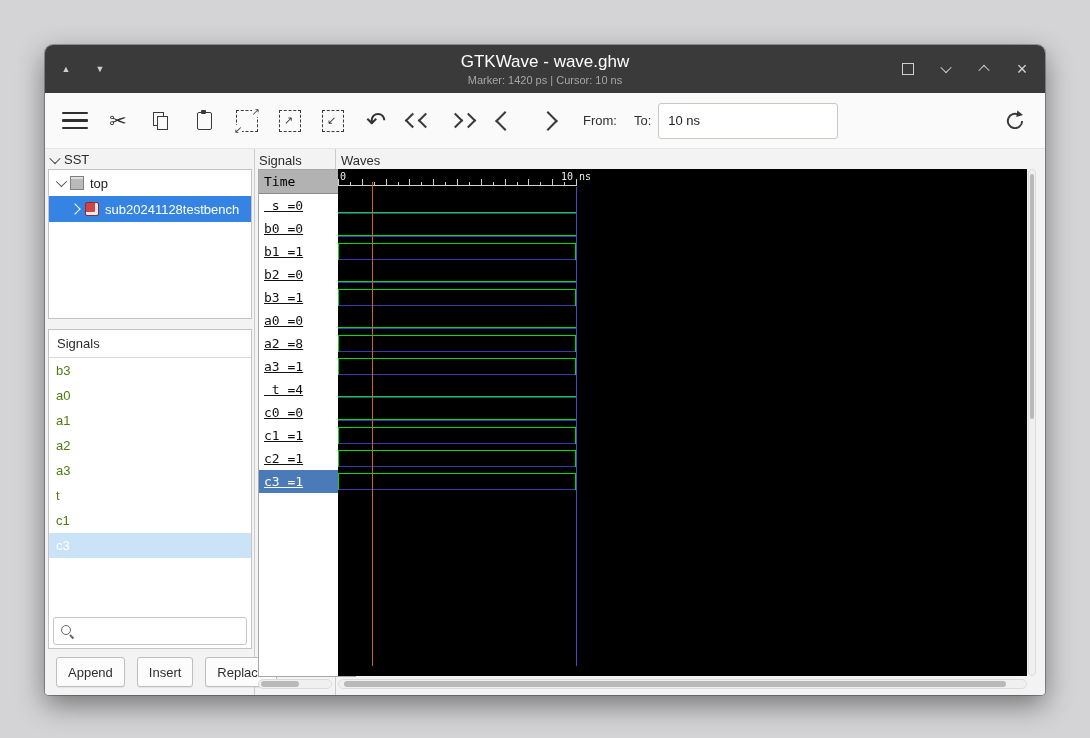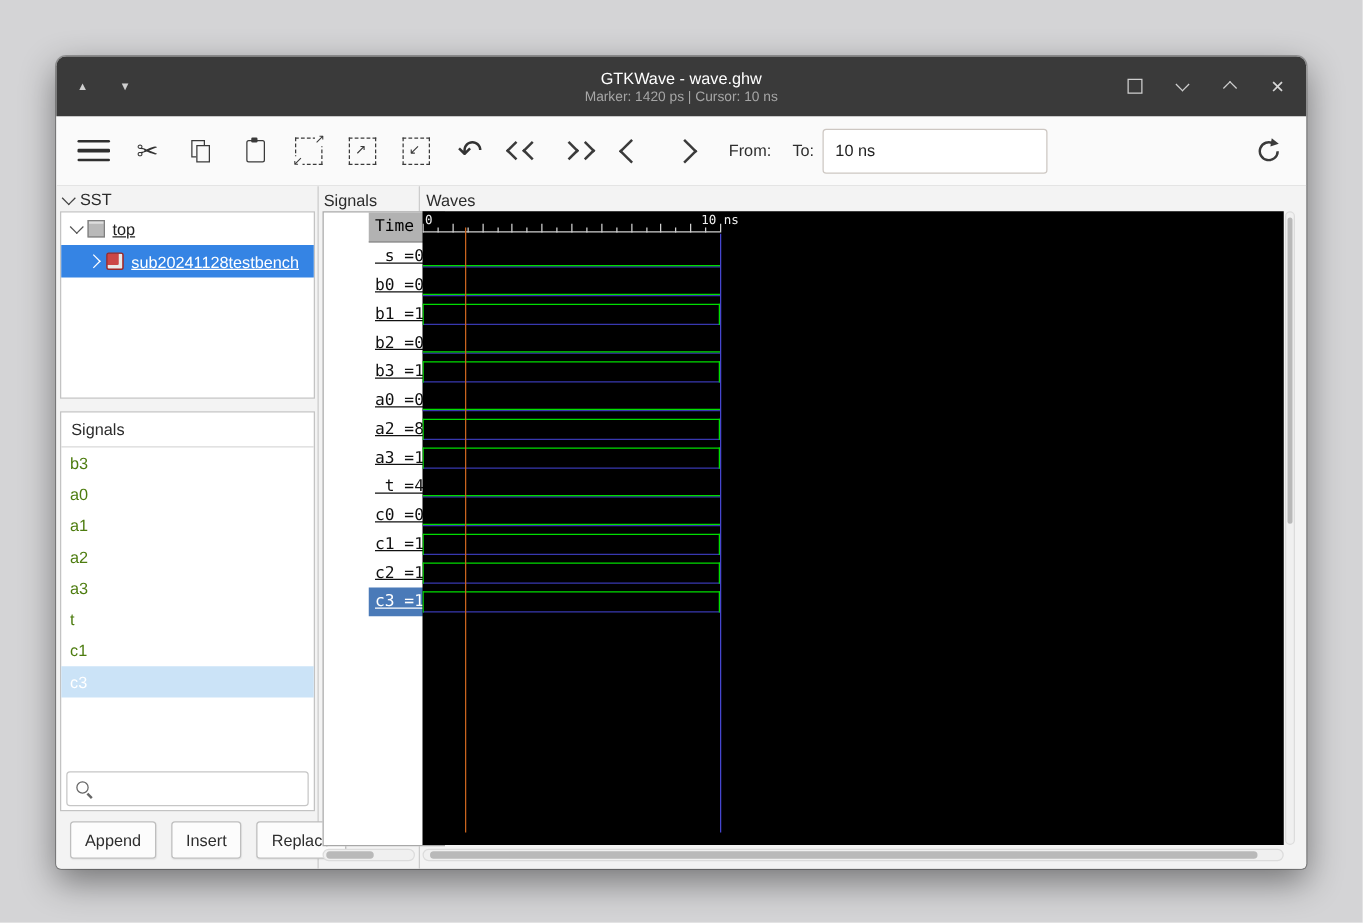--- a/index.html
+++ b/index.html
@@ -6,21 +6,21 @@
   body{width:1090px;height:738px;background:#d4d4d6;font-family:"Liberation Sans",sans-serif;-webkit-font-smoothing:antialiased;}
   .desktop{position:relative;width:1090px;height:738px;overflow:hidden;}
   .window{position:absolute;left:45px;top:45px;width:1000px;height:650px;background:#f3f3f3;
     border-radius:8px 8px 4px 4px;overflow:hidden;display:flex;flex-direction:column;
     box-shadow:0 10px 28px rgba(0,0,0,.45),0 0 0 1px rgba(0,0,0,.28);}
   
   .titlebar{flex:0 0 48px;background:#3a3a3a;position:relative;}
   .tb-left{position:absolute;left:12px;top:0;height:100%;display:flex;align-items:center;gap:16px;}
   .tb-mini{color:#cfcfcf;font-size:9px;width:18px;text-align:center;cursor:default;}
   .tb-center{position:absolute;left:0;right:0;top:0;height:100%;display:flex;flex-direction:column;align-items:center;justify-content:center;gap:2px;}
-  .tb-title{color:#ffffff;font-size:13px;}
+  .tb-title{color:#ffffff;font-size:17px;}
   .tb-sub{color:#a6a6a6;font-size:11px;}
   .tb-right{position:absolute;right:14px;top:0;height:100%;display:flex;align-items:center;gap:20px;}
   .tb-ic{display:flex;align-items:center;justify-content:center;width:18px;height:18px;}
   .restore-sq{width:10px;height:10px;border:1.5px solid #cfcfcf;}
   .chev{width:7px;height:7px;border-right:1.6px solid #cfcfcf;border-bottom:1.6px solid #cfcfcf;}
   .chev-down{transform:rotate(45deg) translate(-1px,-1px);}
   .chev-up{transform:rotate(-135deg) translate(-1px,-1px);}
   .close-x{color:#d6d6d6;font-size:18px;line-height:1;}
   
   .toolbar{flex:0 0 55px;background:#fafafa;display:flex;align-items:center;padding:0 12px;gap:7px;border-bottom:1px solid #e4e4e4;}
@@ -48,21 +48,21 @@
   .tb-input{height:34px;width:160px;border:1px solid #cdc7c2;border-radius:3px;background:#fff;font-size:13px;padding:0 9px;color:#222;font-family:"Liberation Sans",sans-serif;outline:none;}
   .refresh-btn{margin-left:auto;}
   
   .content{flex:1;position:relative;background:#f3f3f3;}
   .gutter{position:absolute;top:0;width:1px;height:547px;background:#cccccc;}
   .panel-label{position:absolute;font-size:13px;color:#2b2b2b;}
   .sst-header{position:absolute;left:6px;top:3px;display:flex;align-items:center;gap:5px;font-size:13px;color:#2b2b2b;}
   .schev{width:7px;height:7px;border-right:1.6px solid #444;border-bottom:1.6px solid #444;transform:rotate(45deg) translate(-1px,-1px);}
   .box{position:absolute;background:#ffffff;border:1px solid #c3c3c3;box-sizing:border-box;}
   
-  .tree-row{height:26px;display:flex;align-items:center;gap:6px;padding-left:7px;font-size:13px;color:#222;text-decoration:underline;}
+  .tree-row{height:26px;display:flex;align-items:center;gap:6px;padding-left:7px;font-size:13px;color:#222;}
   .tree-row.selected{background:#3584e4;color:#ffffff;padding-left:22px;}
   .tchev{width:7px;height:7px;border-right:1.6px solid #555;border-bottom:1.6px solid #555;flex:0 0 auto;}
   .tchev-down{transform:rotate(45deg) translateY(-2px);}
   .tchev-right{transform:rotate(-45deg);}
   .tree-row.selected .tchev{border-color:#fff;}
   .package-icon{width:12px;height:12px;background:#b9b9b9;border:1px solid #7f7f7f;box-shadow:inset 0 2px 0 #dedede;flex:0 0 auto;}
   .component-icon{width:12px;height:12px;background:#cc4646;border:1px solid #962a2a;border-radius:2px;box-shadow:inset -3px -3px 0 #e9e9e9;flex:0 0 auto;}
   
   .frame-label{height:27px;display:flex;align-items:center;padding:0 8px;font-size:13px;color:#2b2b2b;border-bottom:1px solid #d9d9d9;}
   .sig-item{height:25px;line-height:25px;padding-left:7px;font-size:13px;color:#4d7c0f;}
@@ -223,21 +223,21 @@
         </div>
       </div>
 
       <div class="buttons-row">
         <button class="gtk-btn">Append</button>
         <button class="gtk-btn">Insert</button>
         <button class="gtk-btn">Replace</button>
       </div>
 
       <div class="panel-label" style="left:214px;top:4px;">Signals</div>
-      <div class="box" style="left:213px;top:20px;width:98px;height:508px;border-color:#a8a8a8;padding-left:36px;">
+      <div class="box" style="left:213px;top:20px;width:98px;height:508px;border-color:#a8a8a8;">
         <div class="time-hdr">Time</div>
         <div id="values-rows">
             <div class="val-row"> s =0</div>
             <div class="val-row">b0 =0</div>
             <div class="val-row">b1 =1</div>
             <div class="val-row">b2 =0</div>
             <div class="val-row">b3 =1</div>
             <div class="val-row">a0 =0</div>
             <div class="val-row">a2 =8</div>
             <div class="val-row">a3 =1</div>

